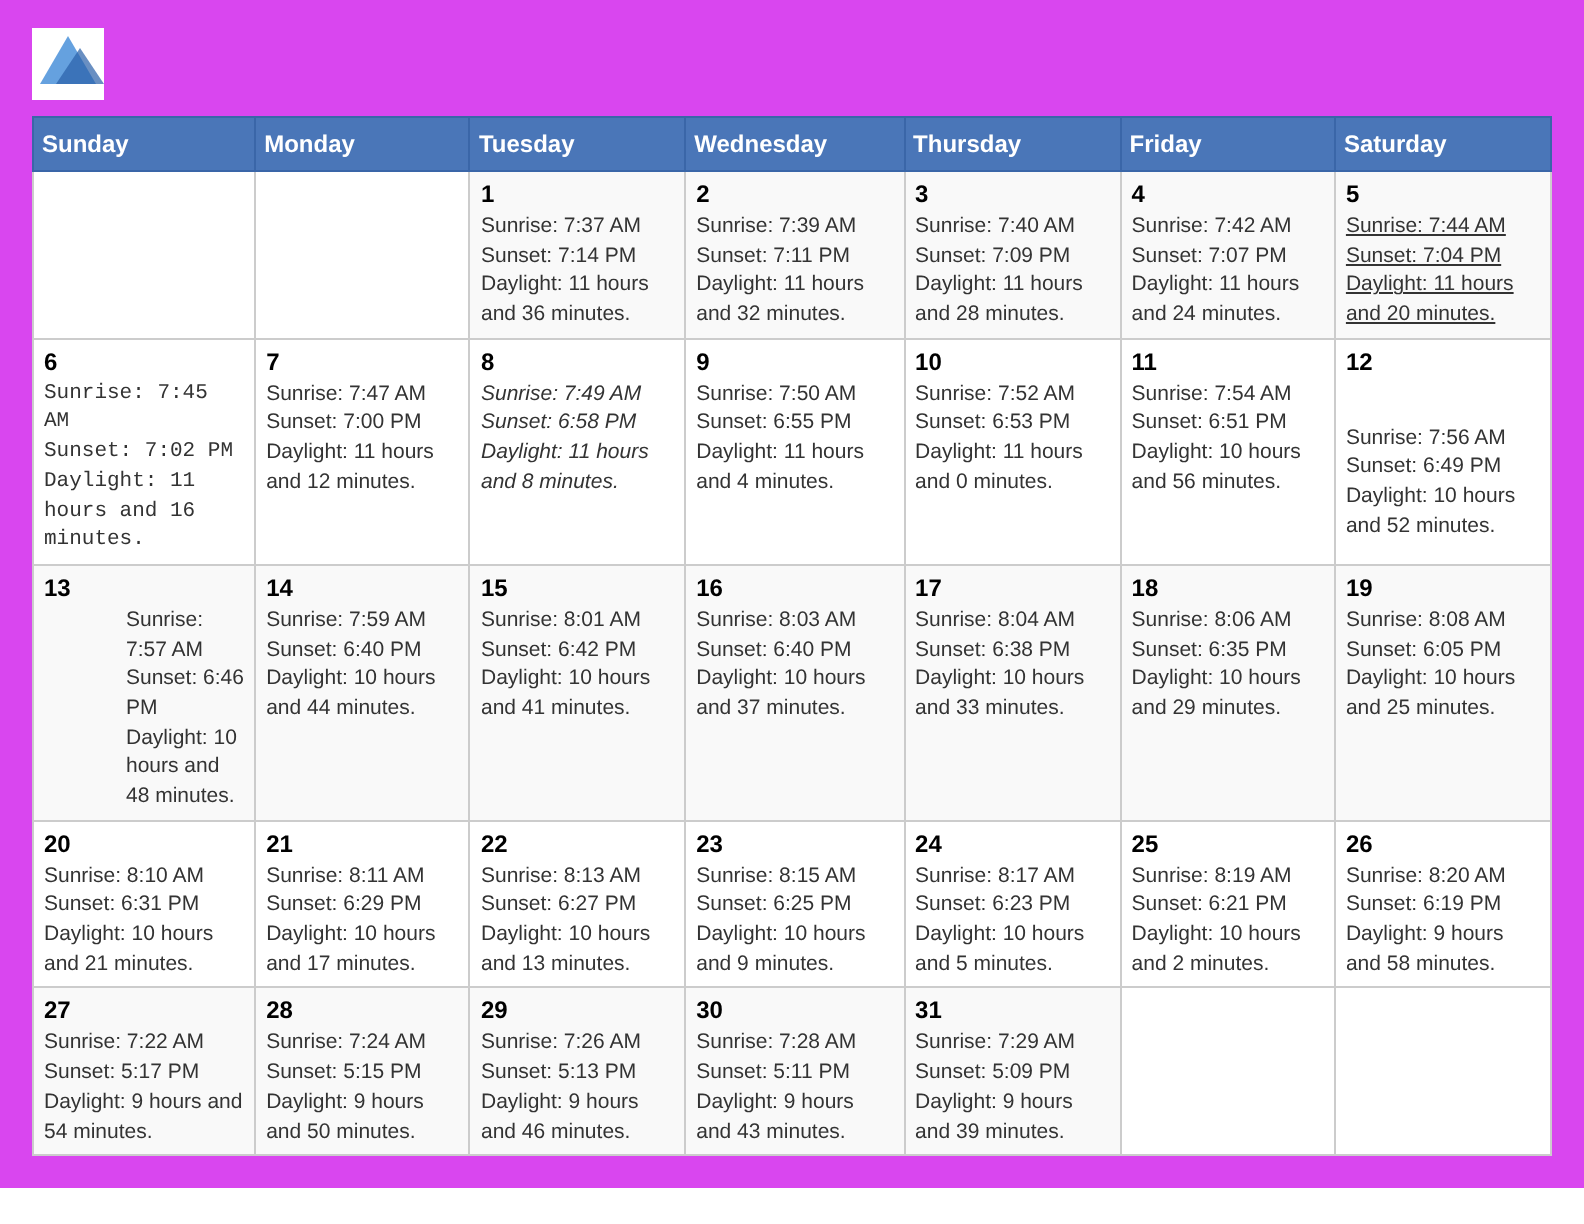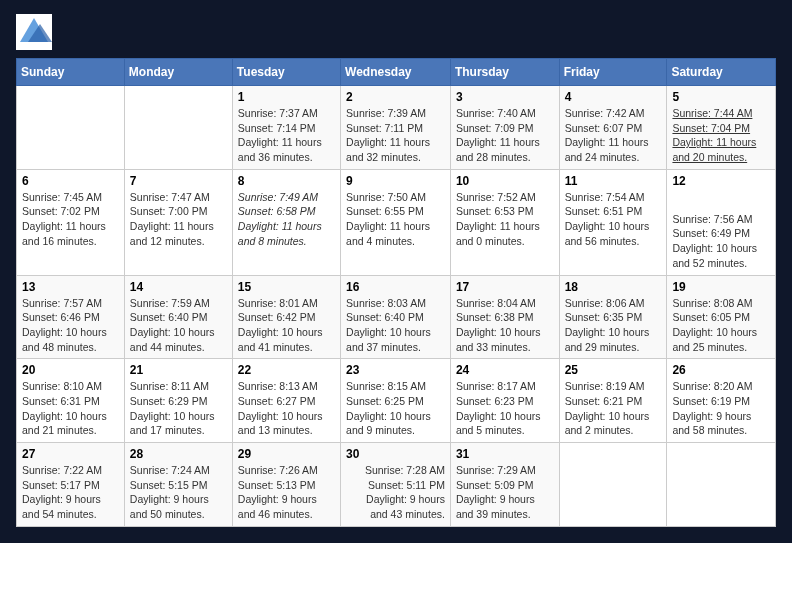--- a/index.html
+++ b/index.html
@@ -5,21 +5,21 @@
     * { box-sizing: border-box; margin: 0; padding: 0; }
     body {
       font-family: Arial, sans-serif;
       background: #fff;
       width: 792px;
       min-height: 612px;
       overflow: hidden;
     }
     .page {
       width: 792px;
-      background: #0f172a;
+      background: #d946ef;
       padding: 10px 16px 16px 16px;
     }
     .header {
       display: flex;
       align-items: flex-start;
       justify-content: space-between;
       margin-bottom: 4px;
     }
     .logo {
       display: flex;
@@ -147,34 +147,34 @@
           </td>
           <td>
             <span class="day-num">3</span>
             <div class="day-info" style="white-space: pre-line;">Sunrise: 7:40 AM
 Sunset: 7:09 PM
 Daylight: 11 hours and 28 minutes.</div>
           </td>
           <td>
             <span class="day-num">4</span>
             <div class="day-info" style="white-space: pre-line;">Sunrise: 7:42 AM
-Sunset: 6:07 PM
+Sunset: 7:07 PM
 Daylight: 11 hours and 24 minutes.</div>
           </td>
           <td>
             <span class="day-num">5</span>
             <div class="day-info" style="white-space: pre-line; text-decoration: underline;">Sunrise: 7:44 AM
 Sunset: 7:04 PM
 Daylight: 11 hours and 20 minutes.</div>
           </td>
         </tr>
         <tr>
           <td>
             <span class="day-num">6</span>
-            <div class="day-info" style="white-space: pre-line;">Sunrise: 7:45 AM
+            <div class="day-info" style="white-space: pre-line; font-family: Liberation Mono, monospace;">Sunrise: 7:45 AM
 Sunset: 7:02 PM
 Daylight: 11 hours and 16 minutes.</div>
           </td>
           <td>
             <span class="day-num">7</span>
             <div class="day-info" style="white-space: pre-line;">Sunrise: 7:47 AM
 Sunset: 7:00 PM
 Daylight: 11 hours and 12 minutes.</div>
           </td>
           <td>
@@ -204,21 +204,21 @@
           <td>
             <span class="day-num">12</span>
             <div class="day-info" style="white-space: pre-line; margin-top: 24px;">Sunrise: 7:56 AM
 Sunset: 6:49 PM
 Daylight: 10 hours and 52 minutes.</div>
           </td>
         </tr>
         <tr>
           <td>
             <span class="day-num">13</span>
-            <div class="day-info" style="white-space: pre-line;">Sunrise: 7:57 AM
+            <div class="day-info" style="white-space: pre-line; margin-left: 41px;">Sunrise: 7:57 AM
 Sunset: 6:46 PM
 Daylight: 10 hours and 48 minutes.</div>
           </td>
           <td>
             <span class="day-num">14</span>
             <div class="day-info" style="white-space: pre-line;">Sunrise: 7:59 AM
 Sunset: 6:40 PM
 Daylight: 10 hours and 44 minutes.</div>
           </td>
           <td>
@@ -310,21 +310,21 @@
 Daylight: 9 hours and 50 minutes.</div>
           </td>
           <td>
             <span class="day-num">29</span>
             <div class="day-info" style="white-space: pre-line;">Sunrise: 7:26 AM
 Sunset: 5:13 PM
 Daylight: 9 hours and 46 minutes.</div>
           </td>
           <td>
             <span class="day-num">30</span>
-            <div class="day-info" style="white-space: pre-line; text-align: right;">Sunrise: 7:28 AM
+            <div class="day-info" style="white-space: pre-line;">Sunrise: 7:28 AM
 Sunset: 5:11 PM
 Daylight: 9 hours and 43 minutes.</div>
           </td>
           <td>
             <span class="day-num">31</span>
             <div class="day-info" style="white-space: pre-line;">Sunrise: 7:29 AM
 Sunset: 5:09 PM
 Daylight: 9 hours and 39 minutes.</div>
           </td>
           <td class="empty-cell"></td>

